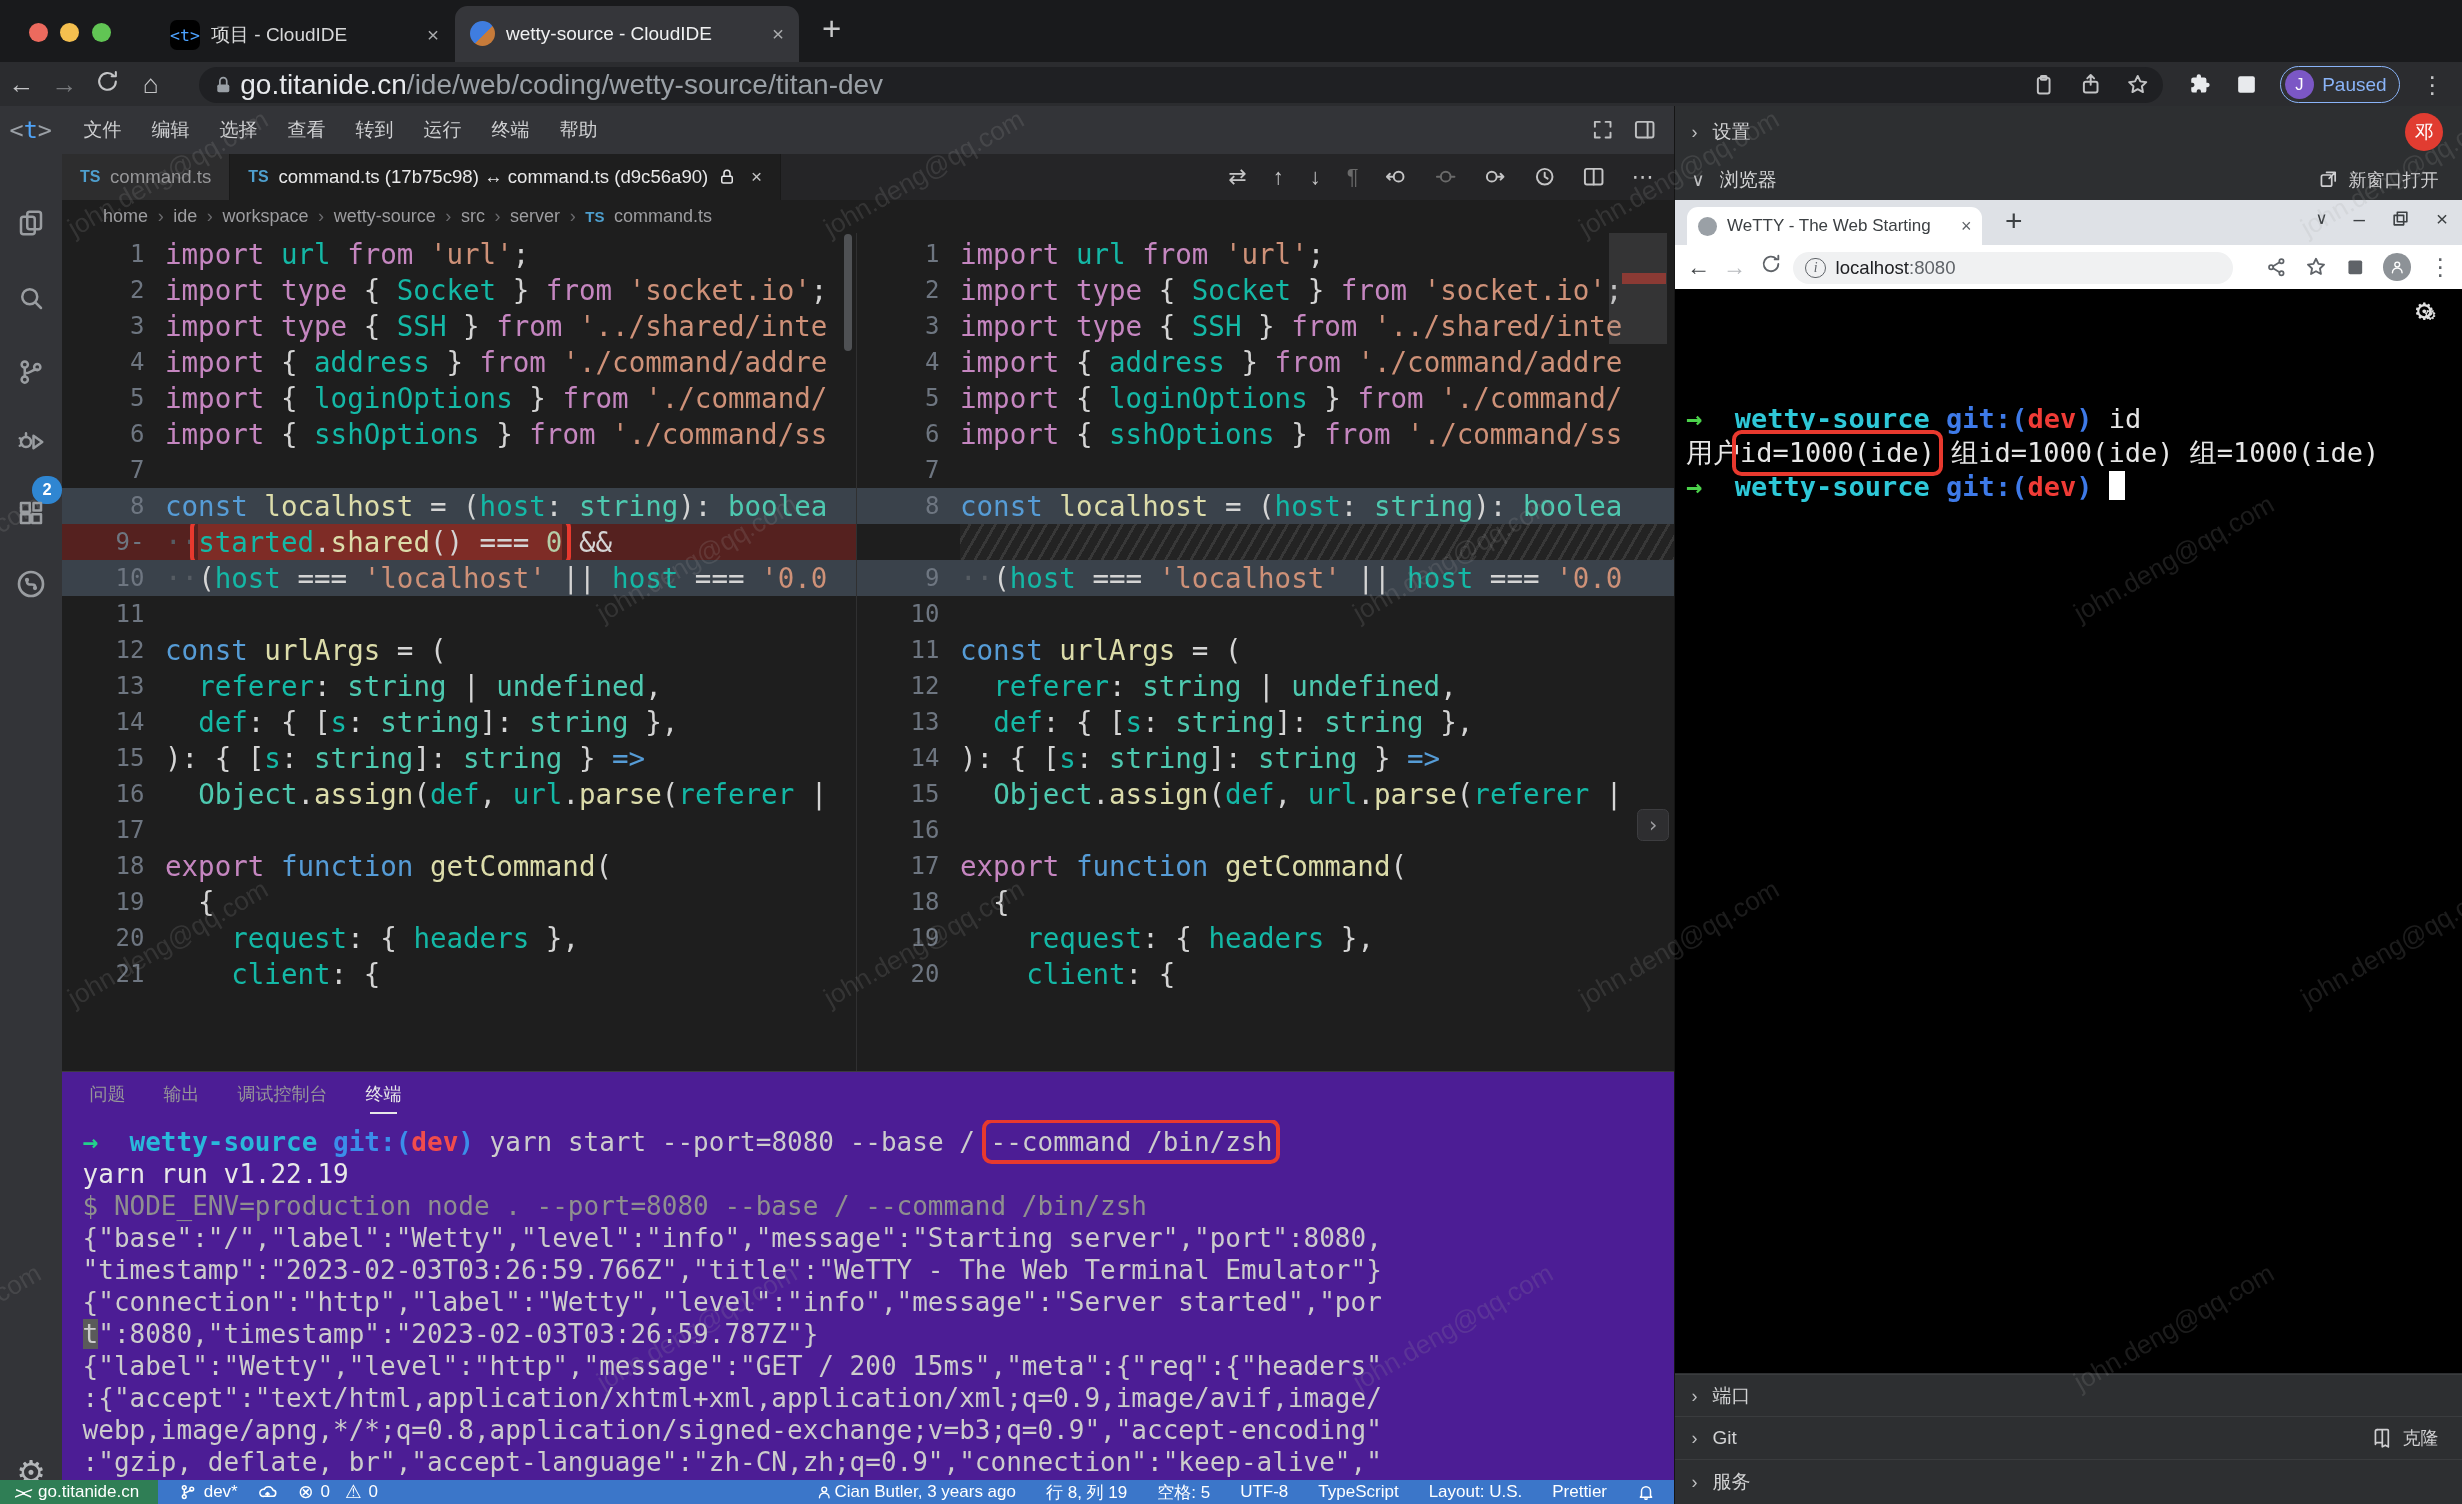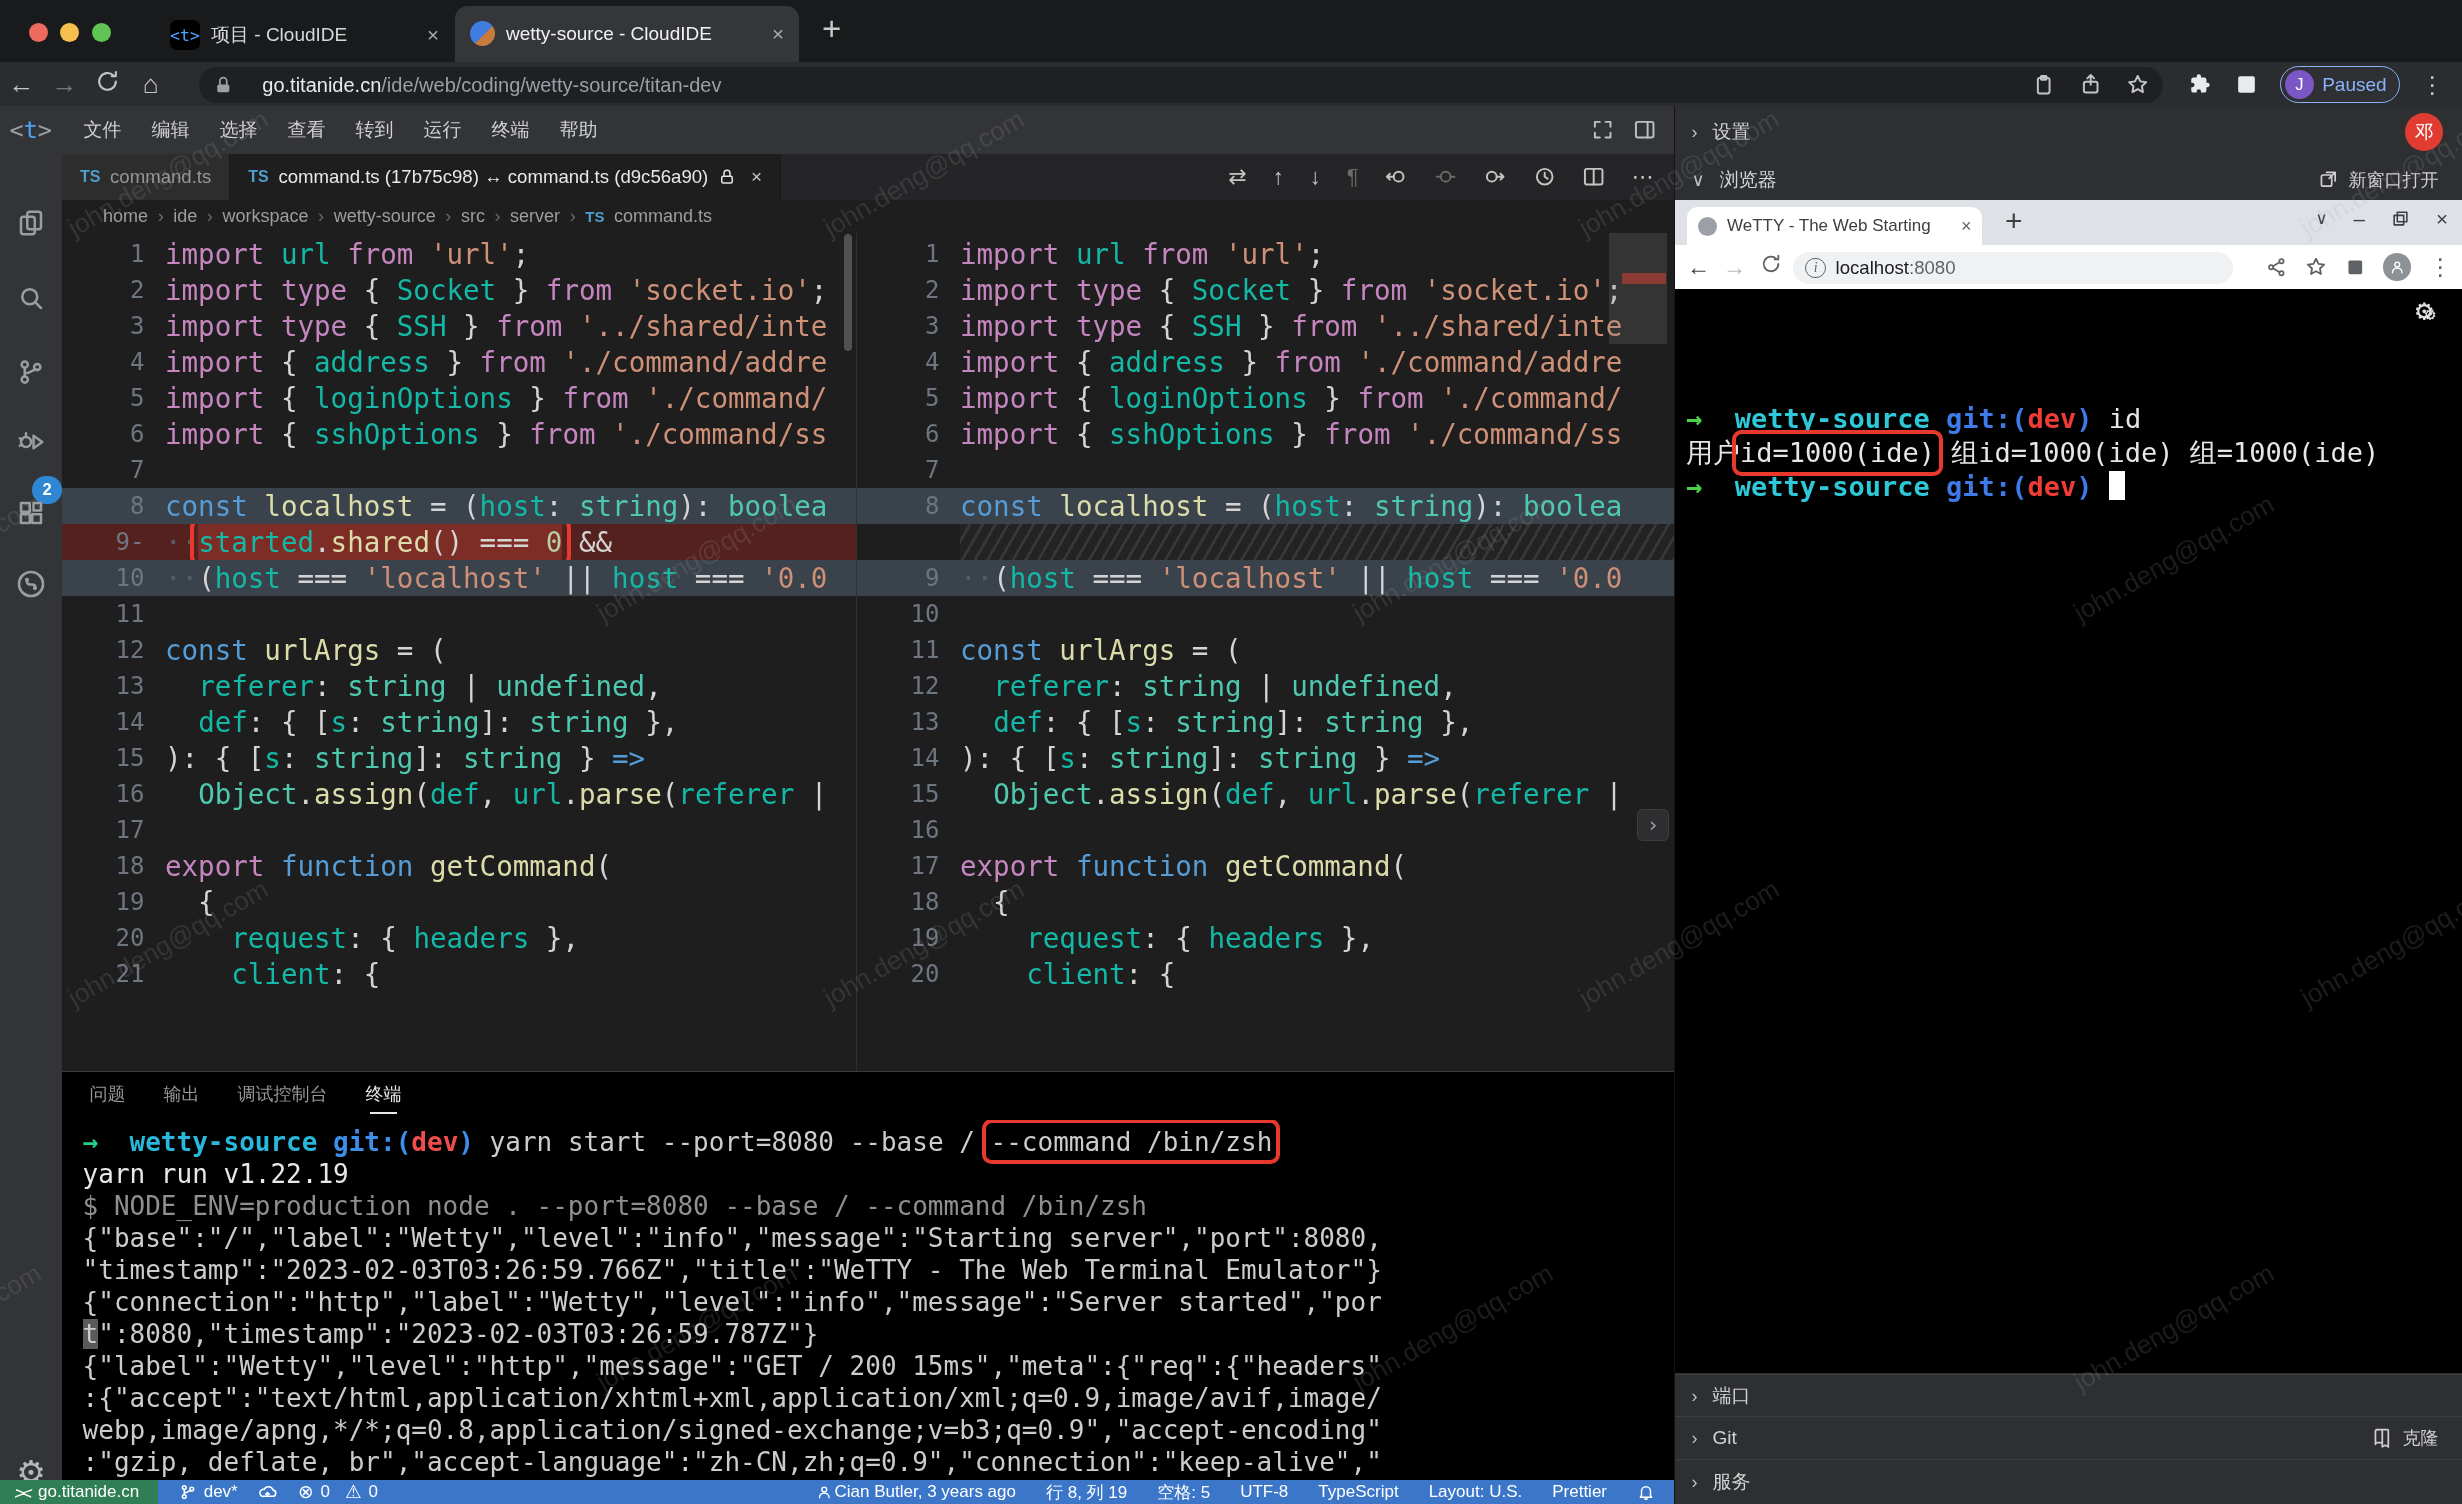--- a/index.html
+++ b/index.html
@@ -17,21 +17,21 @@
   .ctab .fav-t{width:30px;height:30px;border-radius:6.9px;background:#000;color:#4da3ff;font-size:16.5px;display:flex;align-items:center;justify-content:center;font-family:"DejaVu Sans Mono",monospace}
   .ctab .fav-c{width:25px;height:25px;border-radius:50%;background:linear-gradient(135deg,#3f7de0 55%,#c77b3a 55%)}
   .ctab .cx{margin-left:auto;color:#a9abad;font-size:20.6px}
   .ctab1{left:155px;width:299px}
   .ctab2{left:455px;width:344px;background:#35363a;border-radius:12.4px 12.4px 0 0;top:5.5px;height:56px;color:#f0f1f2}
   .newtab{position:absolute;left:822px;top:9.6px;font-size:33px;color:#c8c9ca;font-weight:200}
   .ctoolbar{position:absolute;left:0;top:62px;width:2462px;height:45px;background:#2b2c2f;display:flex;align-items:center}
   .navic{font-size:26px;color:#c3c4c6;width:43px;text-align:center}
   .navic.dim{color:#77797c}
   .omnibox{position:absolute;left:199px;top:67px;width:1964px;height:36px;border-radius:18px;background:#1f2023;display:flex;align-items:center;padding:0 13.7px;color:#9aa0a6}
-  .omnibox .url{font-size:20px;margin-left:29px;white-space:nowrap}
+  .omnibox .url{font-size:28px;margin-left:7px;white-space:nowrap}
   .omnibox .url b{color:#e8eaed;font-weight:normal}
   .obx-icons{margin-left:auto;display:flex;align-items:center;gap:23.4px;color:#c3c4c6}
   .tbright{position:absolute;right:0;top:62px;height:45px;display:flex;align-items:center;gap:20.6px;padding-right:18px;color:#e8eaed}
   .profile{display:flex;align-items:center;gap:8.2px;border:1.4px solid #8ab4f8;border-radius:22px;padding:2.7px 12.4px 2.7px 4.1px;background:#2f3033}
   .pavatar{width:29px;height:29px;border-radius:50%;background:#7b57c5;color:#fff;font-size:16.5px;display:flex;align-items:center;justify-content:center}
   .pstat{color:#8ab4f8;font-size:19px}
   .vdots{font-size:23.4px;color:#c3c4c6;letter-spacing:0}
 
   
   .ide{position:absolute;left:0;top:106px;width:1674px;height:1398px;background:#1e1e1e;overflow:hidden}
@@ -73,21 +73,21 @@
   .tk-dots{color:#565c63}
   .abox{position:relative;display:inline-block}
   .abox::after{content:"";position:absolute;inset:-6.2px -8.2px;border:4.1px solid #e8392e;border-radius:9.6px;pointer-events:none}
   .ln-del .abox{background:#7e2c26}
   .sbarL{position:absolute;left:782px;top:1.4px;width:8.2px;height:117px;background:rgba(140,145,150,.45);border-radius:4.1px}
   .sbarR{position:absolute;left:1547px;top:0;width:58px;height:111px;background:rgba(130,130,135,.22)}
   .sbarR .mark{position:absolute;right:1.4px;top:40px;width:44px;height:11px;background:#8b3a34}
   .nextbtn{position:absolute;left:1575px;top:576px;width:32px;height:32px;background:#2e2e30;border:0.7px solid #3d3d40;border-radius:5.5px;color:#9d9da0;font-size:20.6px;display:flex;align-items:center;justify-content:center}
 
   
-  .termpanel{position:absolute;left:62px;top:965px;width:1783px;height:409px;background:#000000;border-top:0.7px solid #3b3b3d}
+  .termpanel{position:absolute;left:62px;top:965px;width:1783px;height:409px;background:#4c1d95;border-top:0.7px solid #3b3b3d}
   .ttabs{display:flex;align-items:center;height:43px;padding-left:27.5px;gap:38px;font-size:18px;color:#969698}
   .ttab.active{color:#e7e7e8;position:relative}
   .ttab.active::after{content:"";position:absolute;left:4.1px;right:4.1px;bottom:-8.2px;height:2.1px;background:#e7e7e8}
   .tpicons{position:absolute;right:27.5px;top:11px;display:flex;gap:20.6px;color:#c5c5c6;font-size:20.6px;align-items:center}
   .termlines{position:absolute;left:0;top:48px;right:172px;bottom:2.7px;padding:5.5px 0 0 20.6px;overflow:hidden;
              font-family:"DejaVu Sans Mono",monospace;font-size:26px;line-height:32px;color:#ccc;white-space:pre}
   .t-g{color:#23d18b;font-weight:bold}.t-c{color:#29b8db;font-weight:bold}.t-b{color:#3b8eea;font-weight:bold}
   .t-r{color:#f14c4c;font-weight:bold}.t-w{color:#cccccc}.t-wb{color:#e8e8e8;font-weight:normal}
   .t-d{color:#8f8f8f}.t-sel{background:#5a5a5a}
   .termlist{position:absolute;right:4.1px;top:45px;width:164px;font-size:18px;color:#cfcfd1}

